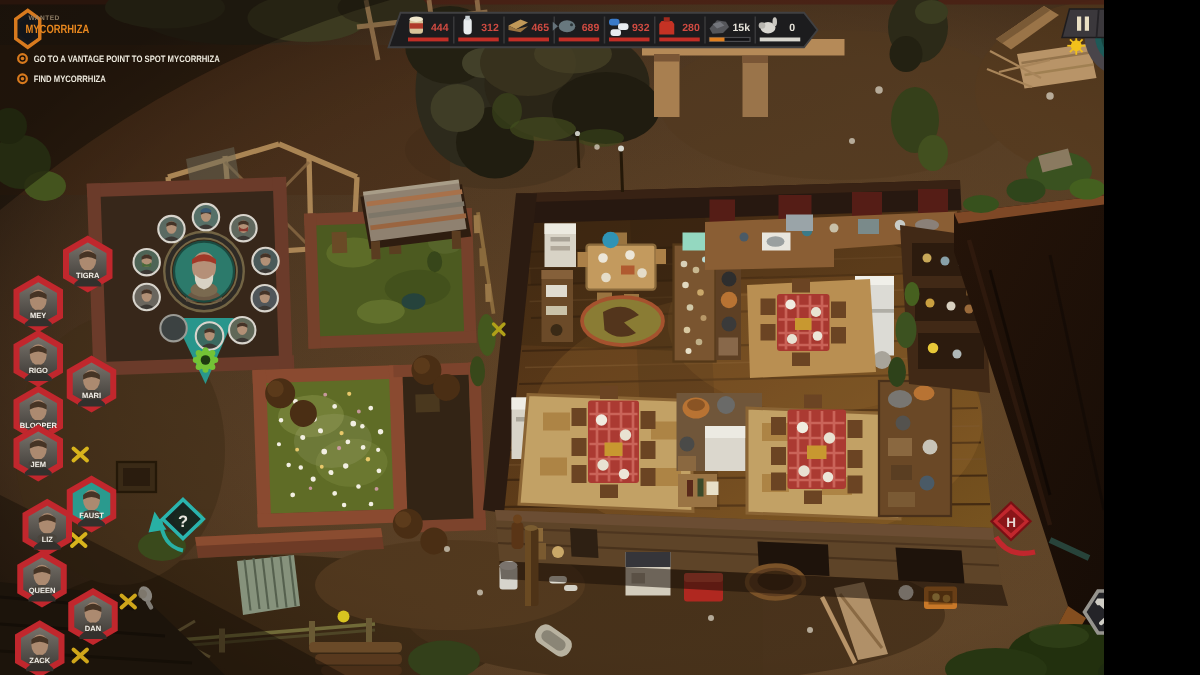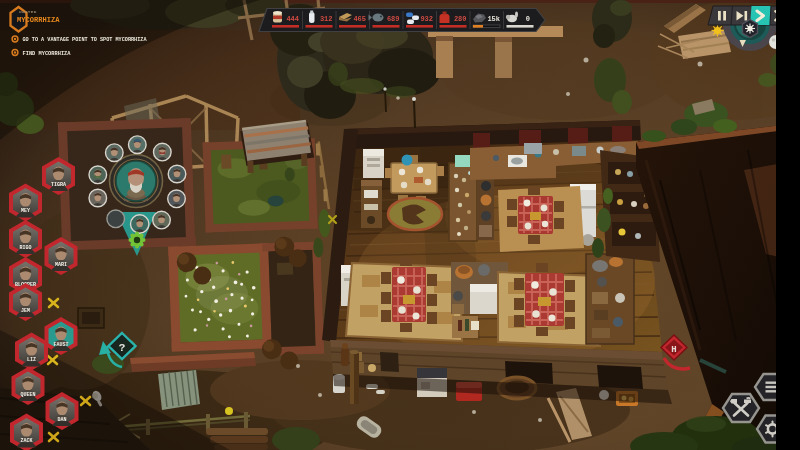--- a/index.html
+++ b/index.html
@@ -1,18 +1,18 @@
 <!DOCTYPE html>
 <html><head>
 <meta charset="utf-8">
 <style>
 html,body{margin:0;padding:0;background:#000;}
 #stage{position:relative;width:736px;height:450px;overflow:hidden;
- font-family:Liberation Mono, monospace;
- background:#4a3420;padding-left:40px;}
+ font-family:Liberation Sans, sans-serif;
+ background:#4a3420;}
 #stage svg{position:absolute;left:0;top:0;}
 </style>
 </head>
 <body>
 <div id="stage">
 <svg id="scene" width="800" height="450" viewBox="0 0 800 450">
 <defs>
 <linearGradient id="dirt" x1="0" y1="0" x2="1" y2="1">
  <stop offset="0" stop-color="#3a2a1c"></stop>
  <stop offset="0.45" stop-color="#553d25"></stop>

